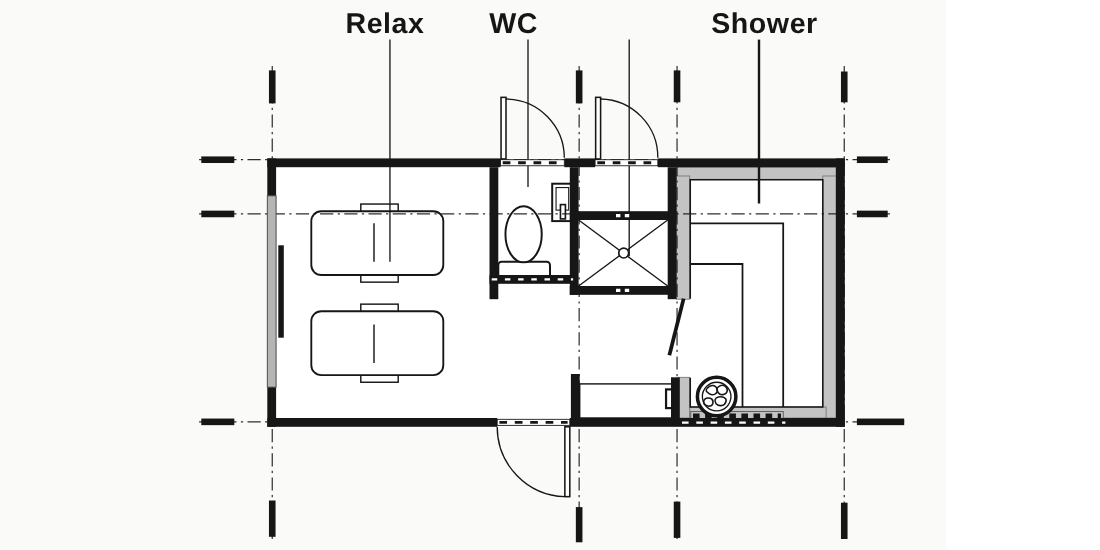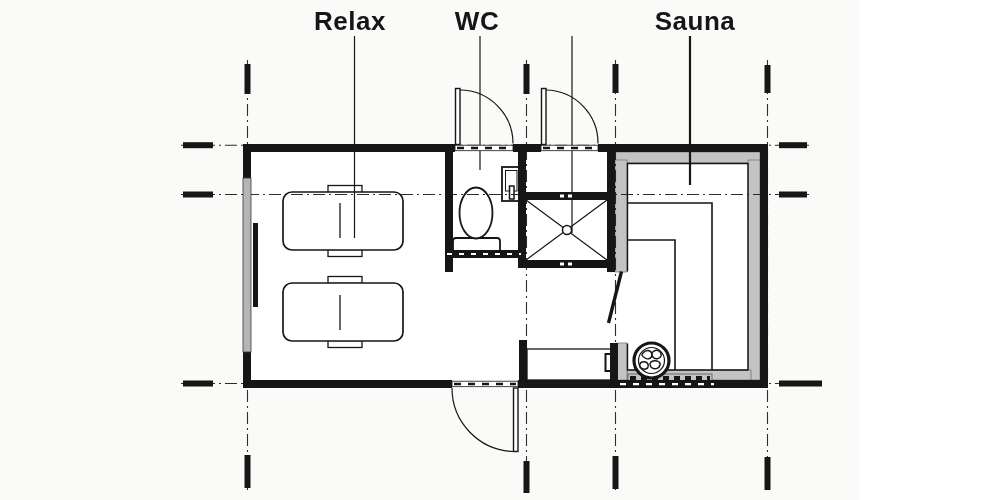--- a/index.html
+++ b/index.html
@@ -165,15 +165,15 @@
       <rect class="fx" x="541.5" y="88.5" width="4.5" height="56" stroke-width="1.4"></rect>
 
       <path class="ln" stroke-width="1.2" d="M513.5,451.5 A63.5,63.5 0 0 1 452,388"></path>
       <rect class="fx" x="513.5" y="388" width="4.5" height="63.5" stroke-width="1.4"></rect>
 
       <path class="ln" stroke-width="3.4" d="M621.5,271.5 L608.5,323"></path>
     </g>
   </svg>
 
   <div class="room-label" style="left:350px">Relax</div>
-  <div class="room-label" style="left:477px">WC</div>
-  <div class="room-label" style="left:695px">Sauna</div>
+  <div class="room-label" style="left:467px">WC</div>
+  <div class="room-label" style="left:695px">Shower</div>
 </div>
 
 </body></html>

